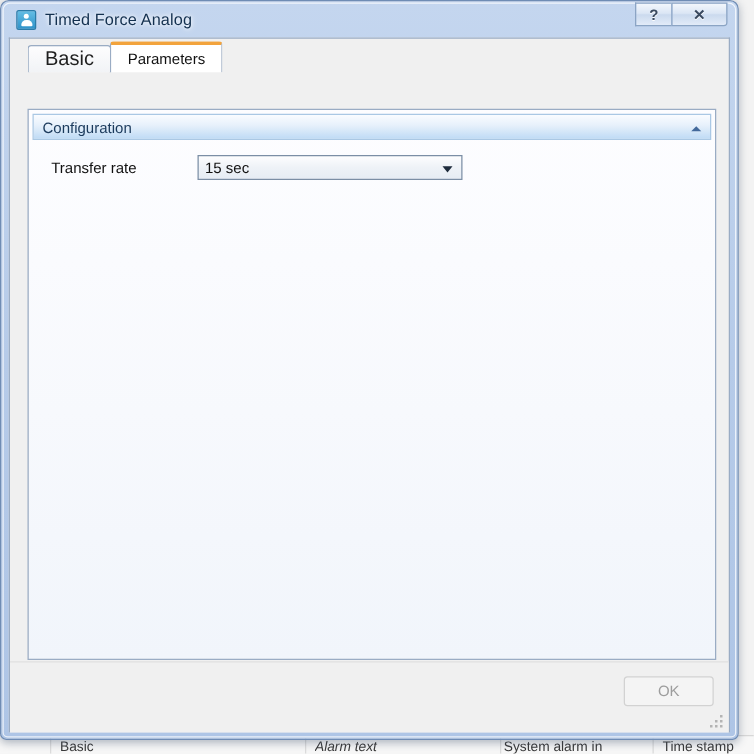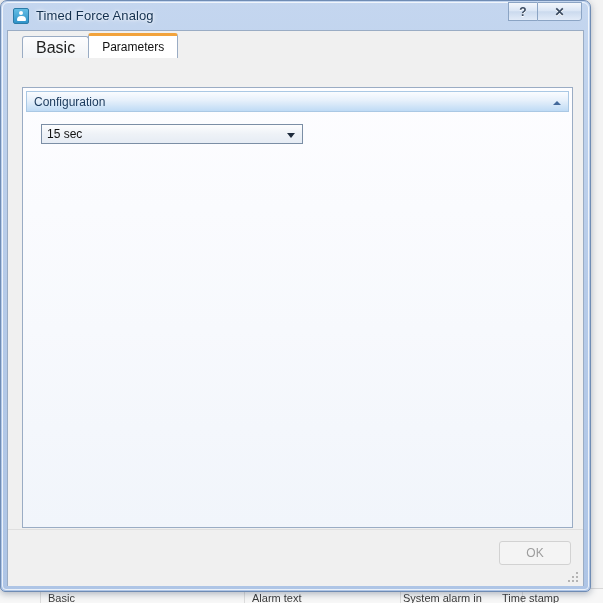--- a/index.html
+++ b/index.html
@@ -299,21 +299,21 @@
   }
   .arrow-down {
     width: 0; height: 0;
     border-left: 4px solid transparent;
     border-right: 4px solid transparent;
     border-top: 4px solid #5d6e82;
   }
 
   
   .combo-box {
-    width: 262px;
+    width: 212px;
     height: 20px;
     border: 1px solid #7b8ea5;
     background: linear-gradient(180deg, #fdfdfe 0%, #eef2f7 50%, #e6ecf4 100%);
     box-sizing: border-box;
     display: flex;
     align-items: center;
     position: relative;
     cursor: default;
   }
   .combo-value {
@@ -387,23 +387,23 @@
 </head>
 <body>
 
 <div id="desktop-backdrop">
   <div id="backdrop-row">
       <div class="backdrop-div" style="left: 40px;"></div>
       <div class="backdrop-div" style="left: 244px;"></div>
       <div class="backdrop-div" style="left: 400px;"></div>
       <div class="backdrop-div" style="left: 522px;"></div>
       <div class="backdrop-cell" style="left: 48px;">Basic</div>
-      <div class="backdrop-cell" style="left: 252px;">Alarm text</div>
+      <div class="backdrop-cell" style="left: 252px; font-style: italic;">Alarm text</div>
       <div class="backdrop-cell" style="left: 403px;">System alarm in</div>
-      <div class="backdrop-cell" style="left: 502px;">Time stamp</div>
+      <div class="backdrop-cell" style="left: 530px;">Time stamp</div>
     </div>
 </div>
 
 <div id="dialog-window">
   <div id="window-glass-inner"></div>
 
   <div id="title-bar">
     <div id="title-icon">
       <div class="person-head"></div>
       <div class="person-body"></div>
@@ -437,20 +437,21 @@
         <span id="config-group-title">Configuration</span>
         <span id="config-collapse-icon">
           <span class="chev"></span>
         </span>
       </div>
 
       <div id="config-form">
 
 
         <div class="form-row">
+          <span class="form-label">Transfer rate</span>
           <div class="combo-box">
             <span class="combo-value">15 sec</span>
             <span class="combo-arrow"></span>
           </div>
         </div>
 
       </div>
     </div>
 
     <div id="footer-bar">

